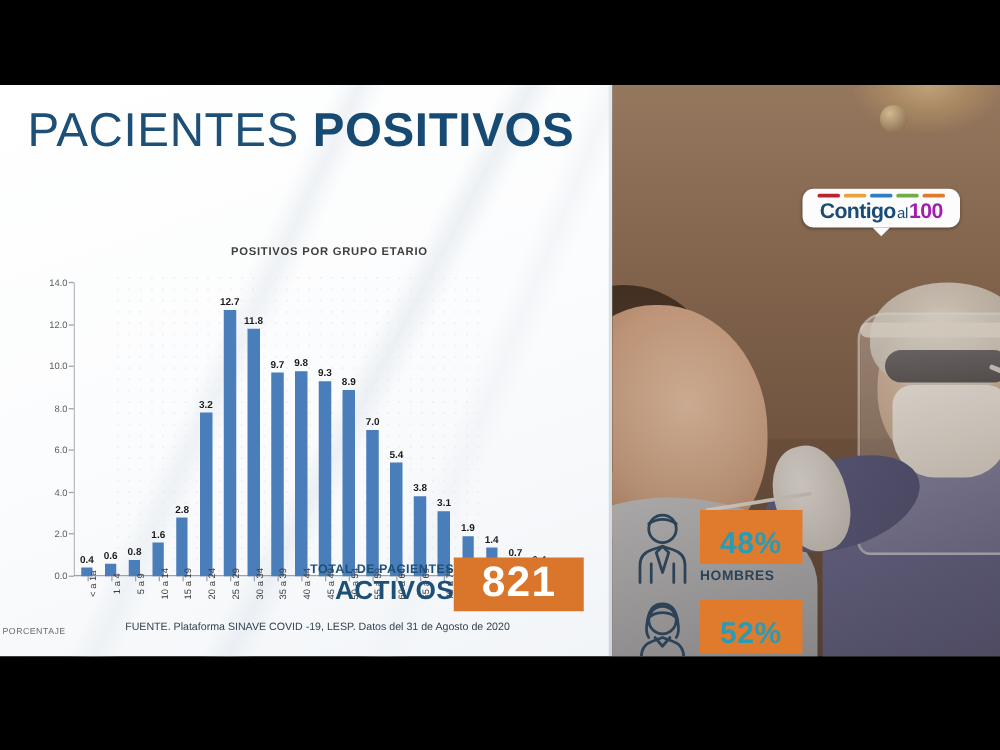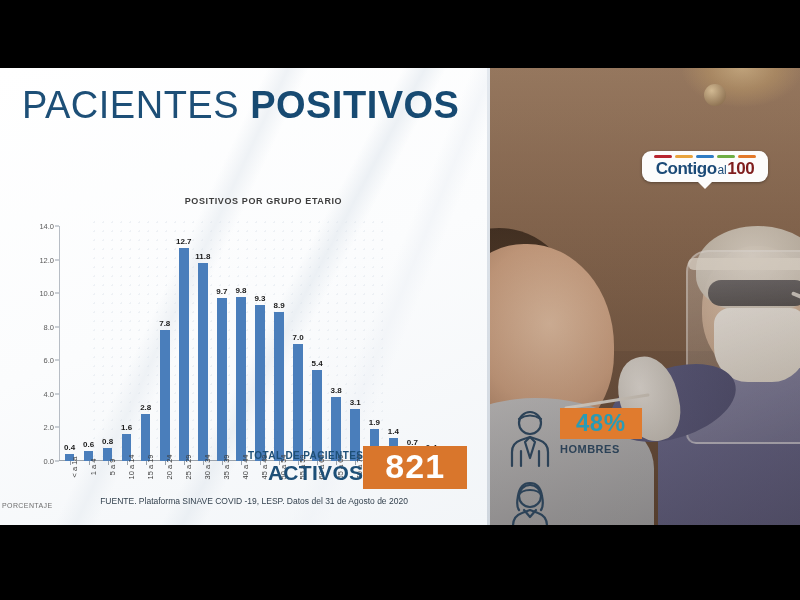--- a/index.html
+++ b/index.html
@@ -111,29 +111,29 @@
 
   
   #logo{position:absolute;left:152px;top:35px;width:126px;}
   #logo .card{background:#fcfcfc;border-radius:9px;padding:4px 6px 5px;
     box-shadow:0 1px 3px rgba(0,0,0,.35);margin-top:48px;}
   #logo .dashes{display:flex;gap:3px;justify-content:center;margin-bottom:2px;}
   #logo .dashes i{display:block;width:18px;height:3px;border-radius:2px;}
   #logo .word{display:flex;align-items:baseline;justify-content:center;gap:1px;line-height:1;}
   #logo .w1{font-size:17px;font-weight:bold;color:#1b4a77;letter-spacing:-.5px;}
   #logo .w2{font-size:12px;color:#1b4a77;letter-spacing:-.3px;}
-  #logo .w3{font-size:17px;font-weight:bold;color:#7f1d1d;letter-spacing:-.5px;}
+  #logo .w3{font-size:17px;font-weight:bold;color:#a21caf;letter-spacing:-.5px;}
   #logo .tail{width:0;height:0;margin:0 auto;border-left:7px solid transparent;
     border-right:7px solid transparent;border-top:7px solid #fcfcfc;}
 
   
   .stat{position:absolute;left:14px;display:flex;align-items:flex-start;}
   .stat .ico{width:52px;height:60px;flex:none;position:relative;}
   .stat .bars{margin-left:4px;}
-  .stat .pill{background:#e07b2e;padding:3px 16px 4px;display:inline-block;}
+  .stat .pill{background:#e07b2e;padding:15px 16px 4px;display:inline-block;}
   .stat .pct{color:#2a9bb5;font-size:24px;font-weight:bold;letter-spacing:.5px;line-height:1;}
   .stat .cap2{margin-top:4px;color:#2c4257;font-size:11px;font-weight:bold;letter-spacing:.5px;}
   #stat-h{top:340px;}
   #stat-m{top:412px;}
 </style>
 </head>
 <body>
 
 <div id="stage">
   <div id="content">
@@ -196,21 +196,21 @@
                 <div class="xtick"></div>
                 <div class="xlab">10 a 14</div>
               </div>
               <div class="col">
                 <div class="vlab" style="bottom: calc(20% + 2px);">2.8</div>
                 <div class="bar" style="height: 20%; background: rgb(74, 126, 187);"></div>
                 <div class="xtick"></div>
                 <div class="xlab">15 a 19</div>
               </div>
               <div class="col">
-                <div class="vlab" style="bottom: calc(55.7143% + 2px);">7.8</div>
+                <div class="vlab" style="bottom: calc(55.7143% + 2px);">3.2</div>
                 <div class="bar" style="height: 55.7143%; background: rgb(74, 126, 187);"></div>
                 <div class="xtick"></div>
                 <div class="xlab">20 a 24</div>
               </div>
               <div class="col">
                 <div class="vlab" style="bottom: calc(90.7143% + 2px);">12.7</div>
                 <div class="bar" style="height: 90.7143%; background: rgb(74, 126, 187);"></div>
                 <div class="xtick"></div>
                 <div class="xlab">25 a 29</div>
               </div>
@@ -375,17 +375,23 @@
       <div class="stat" id="stat-m">
         <div class="ico">
           <svg width="52" height="60" viewBox="0 0 52 60" fill="none" stroke="#2c4257" stroke-width="2.2" stroke-linejoin="round" stroke-linecap="round">
             <circle cx="26" cy="16" r="11"></circle>
             <path d="M14 16 q2 -13 12 -13 q10 0 12 13 q-3 -6 -12 -6 q-9 0 -12 6 z"></path>
             <path d="M14 16 q-2 10 1 14 M38 16 q2 10 -1 14"></path>
             <path d="M9 58 v-12 q0-10 9-13 l8-3 l8 3 q9 3 9 13 v12"></path>
             <path d="M20 30 l6 7 l6 -7"></path>
           </svg>
         </div>
+        <div class="bars">
+          <div class="pill">
+            <span class="pct">52%</span>
+          </div>
+          <div class="cap2">MUJERES</div>
+        </div>
       </div>
     </div>
 
   </div>
 </div>
 
 </body></html>

